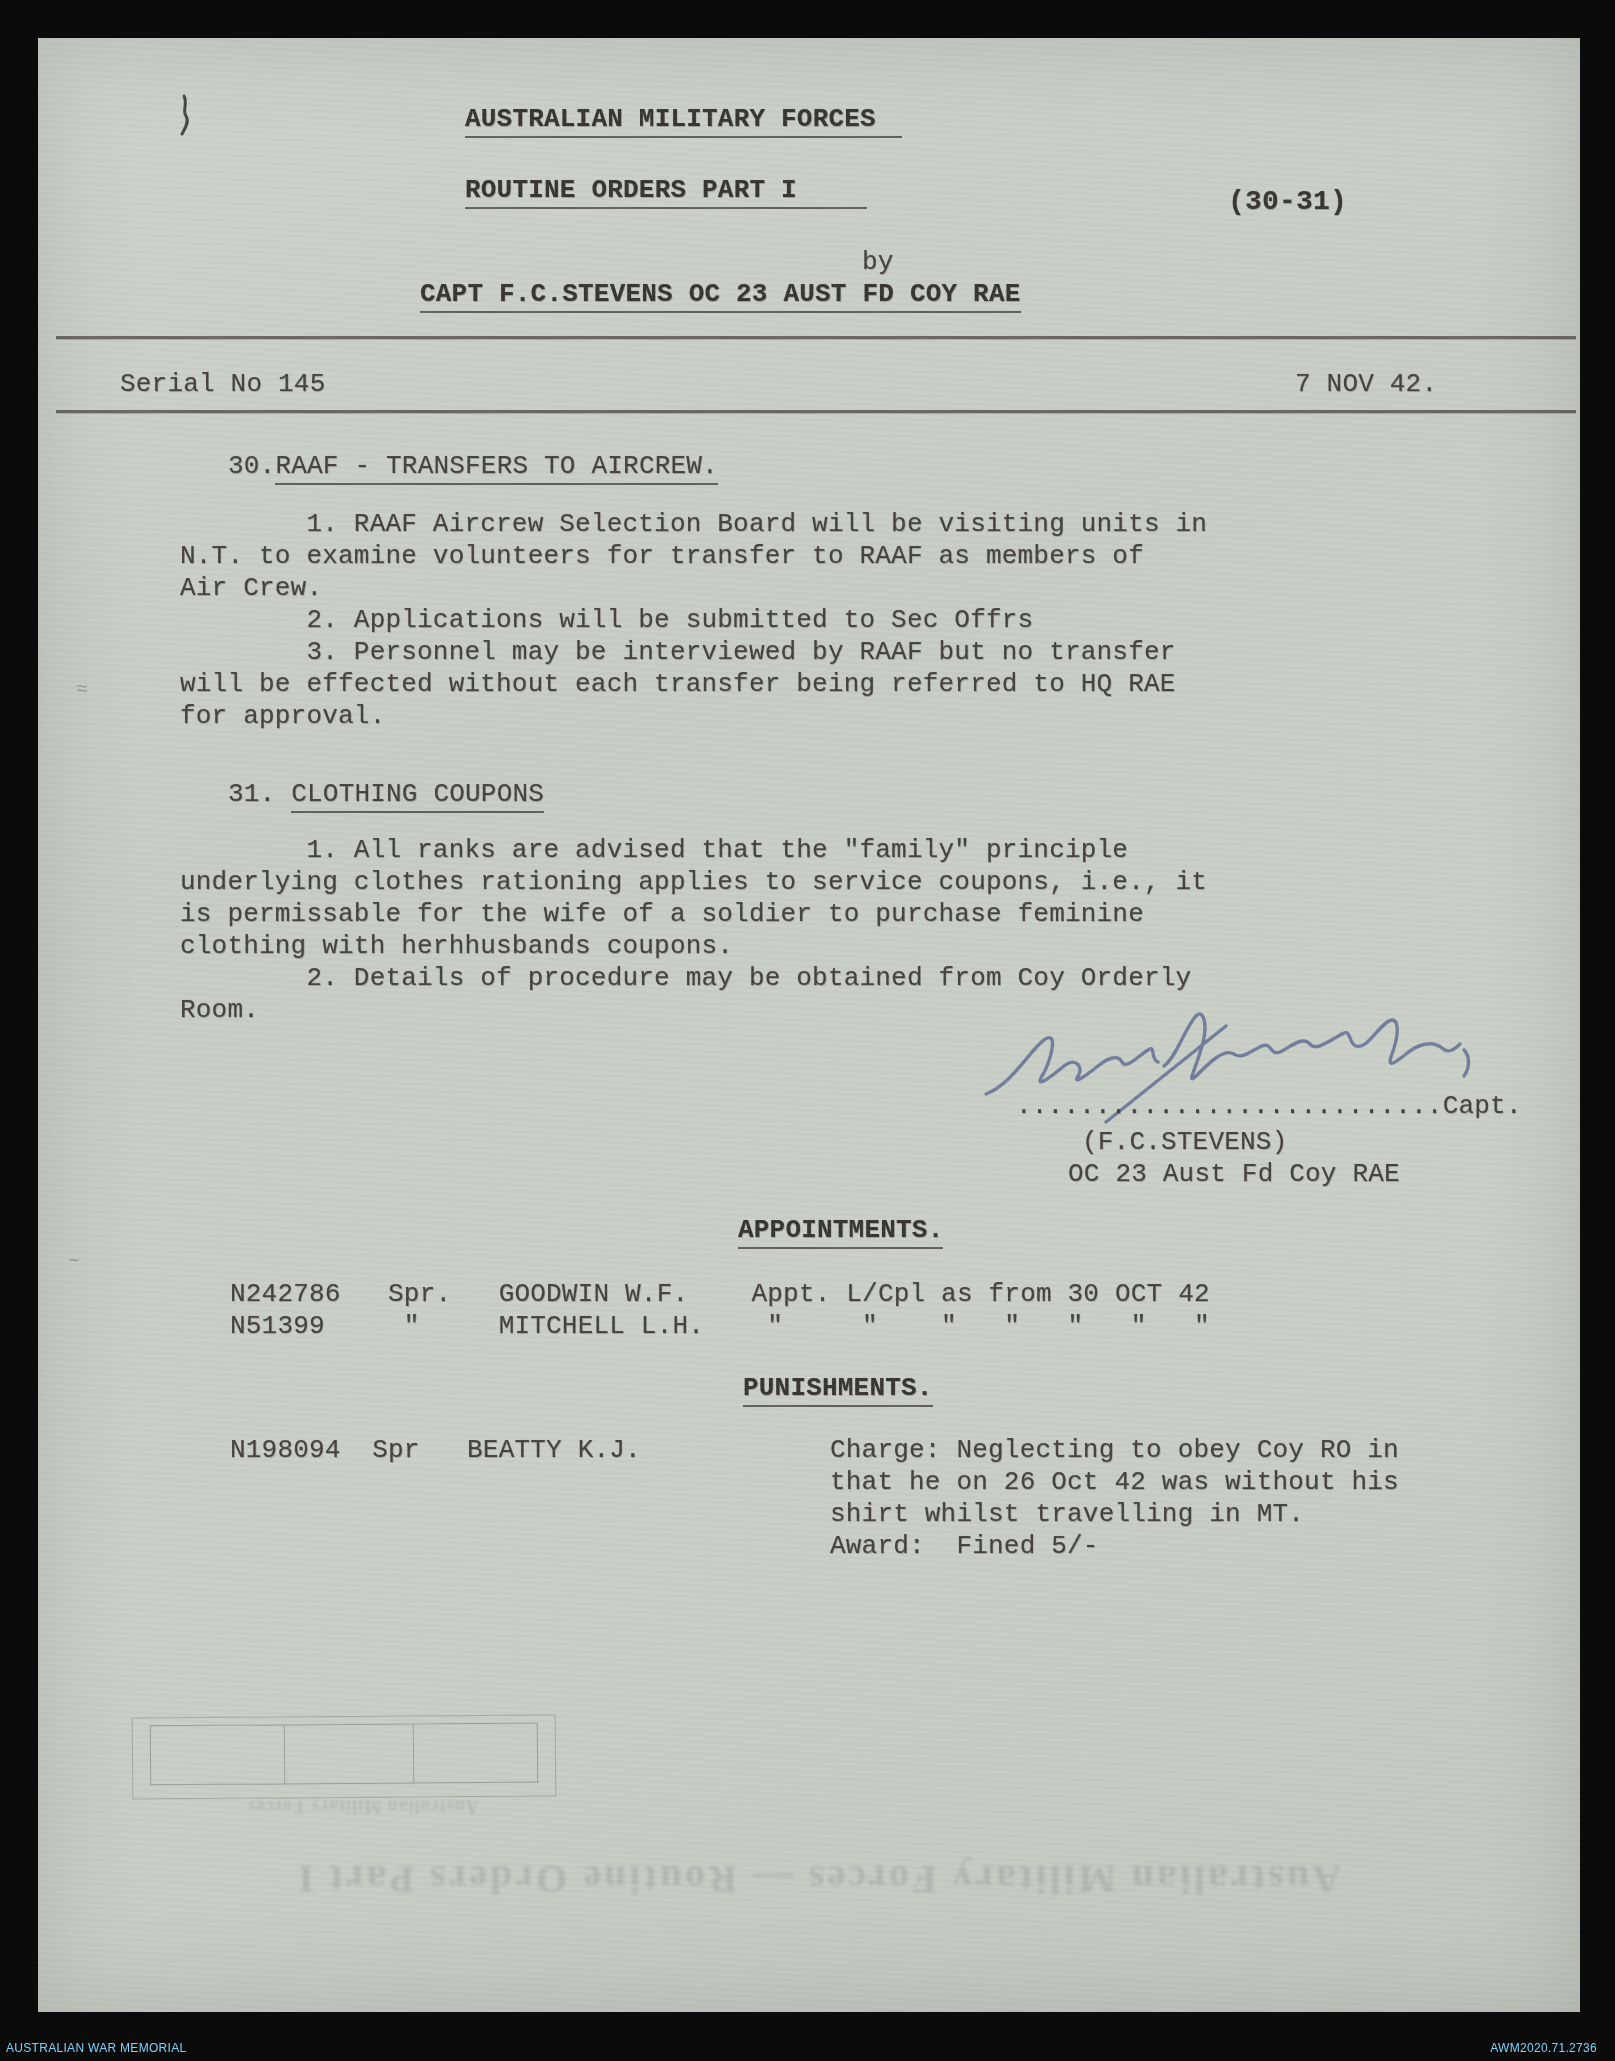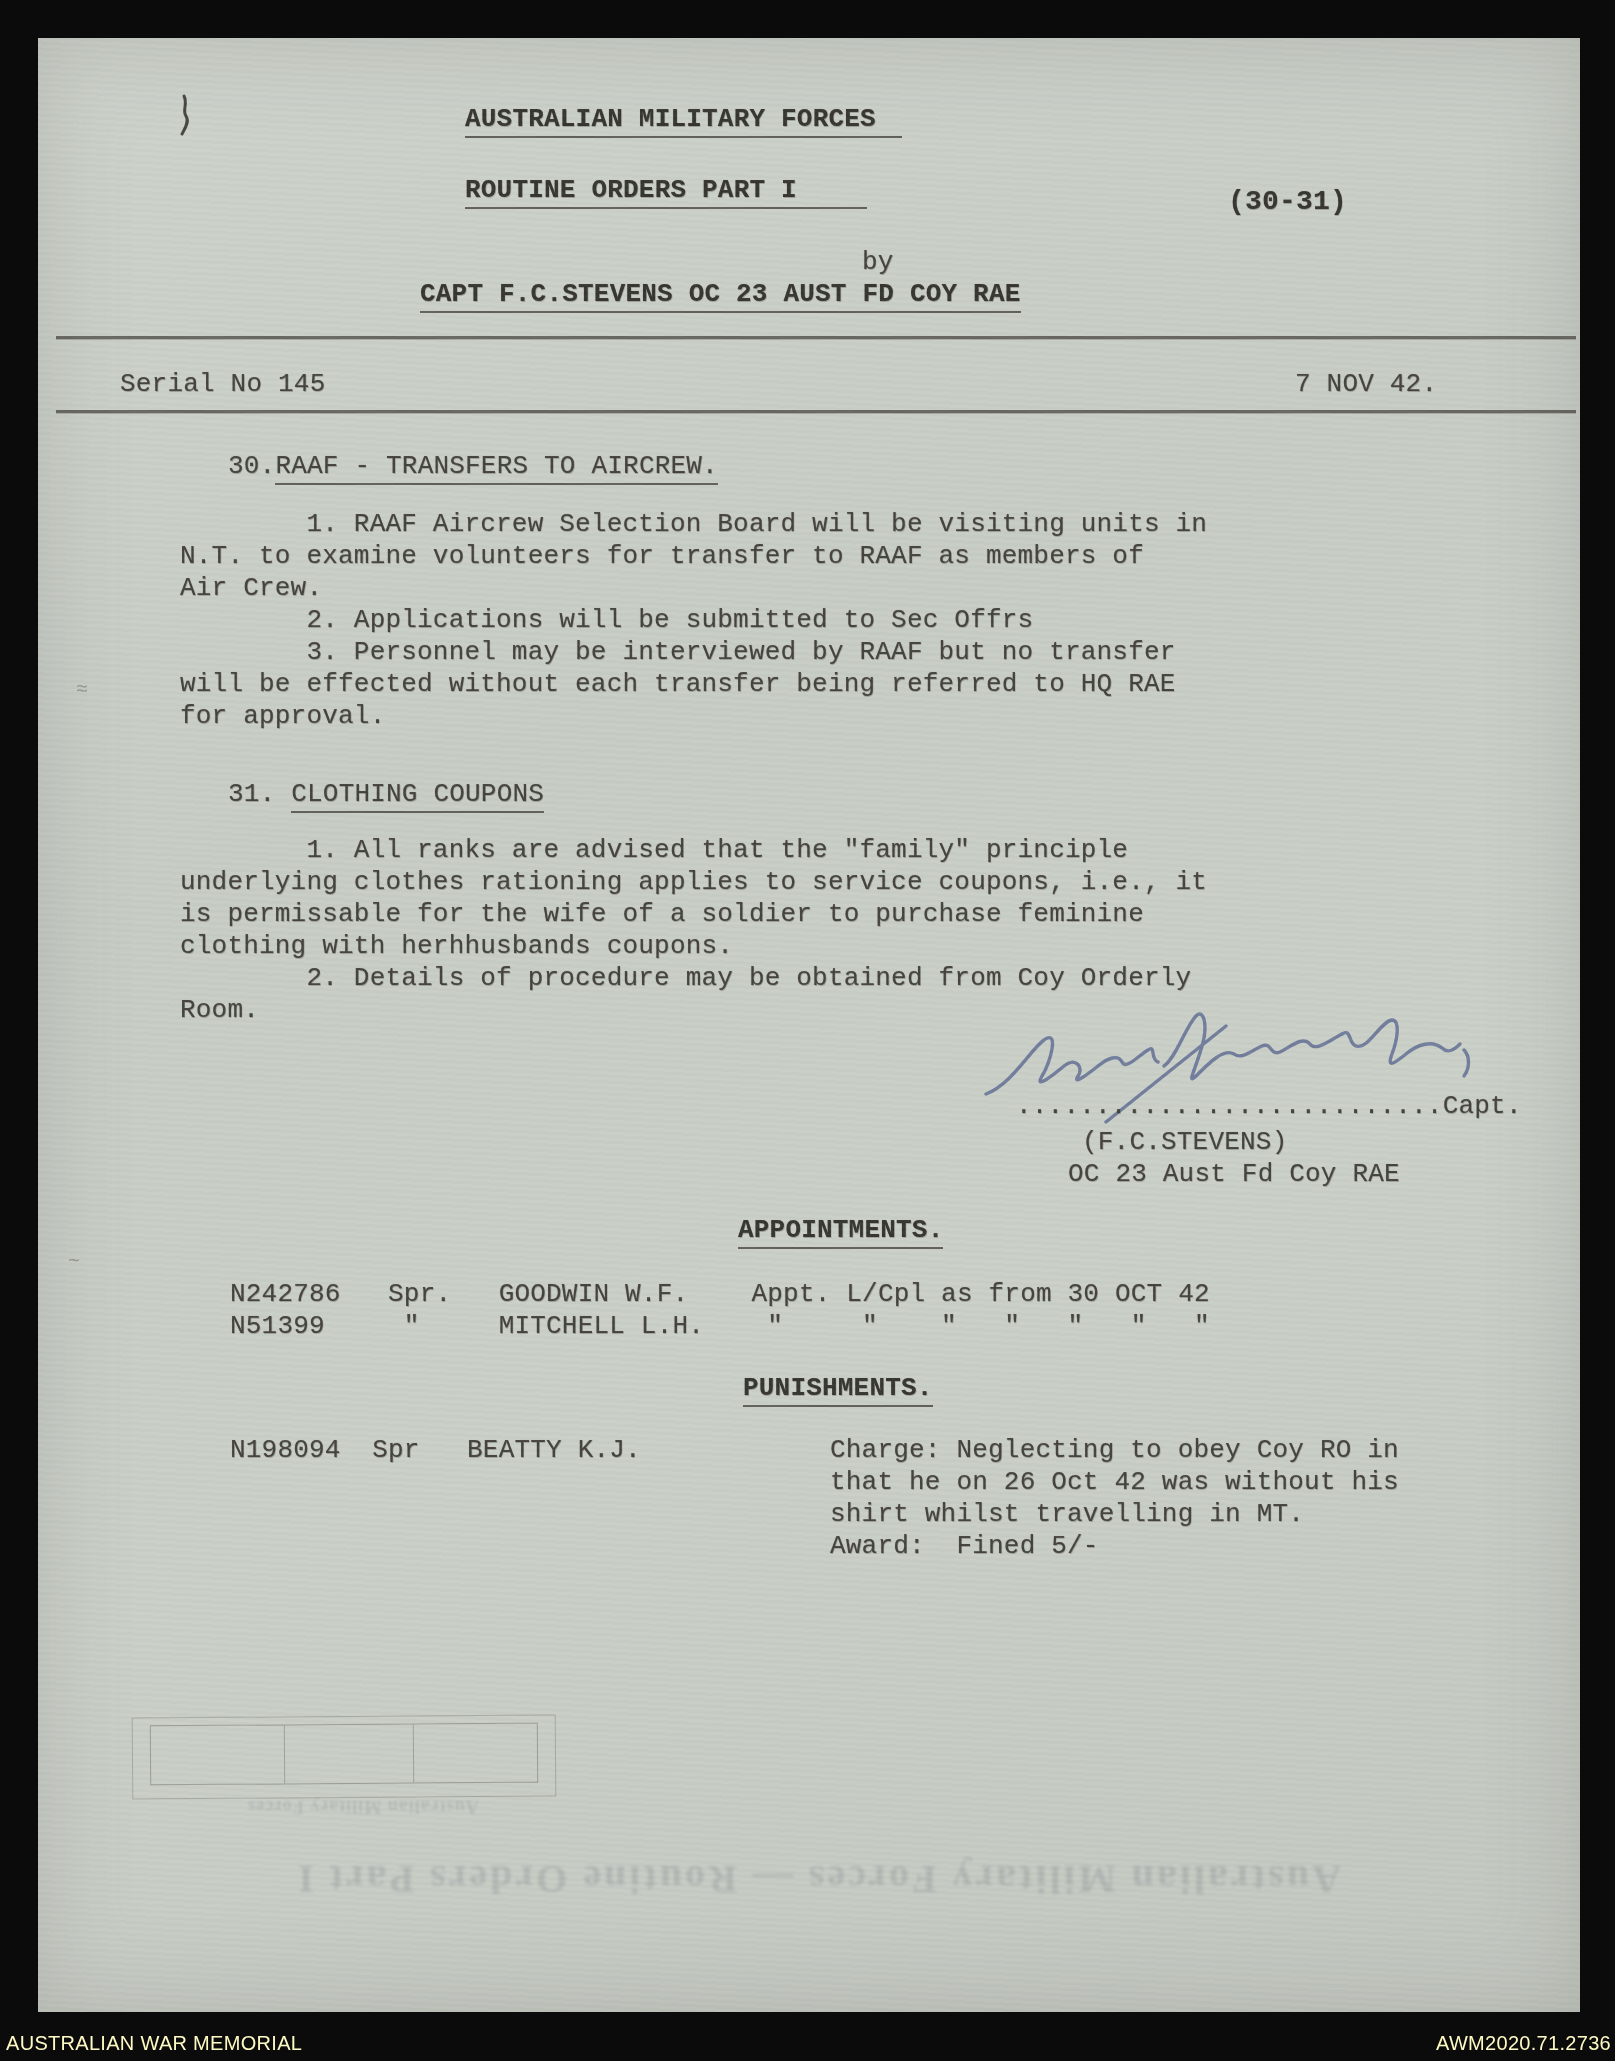--- a/index.html
+++ b/index.html
@@ -23,22 +23,22 @@
   .sig-svg{position:absolute;}
   .stamp-box{position:absolute;border:1.6px solid rgba(82,80,70,.38);}
   .stamp-cell{position:absolute;top:0;bottom:0;border-left:1.4px solid rgba(82,80,70,.34);}
   .bleed{position:absolute;transform:rotate(180deg);color:#5d656e;
          font-family:"Liberation Serif","DejaVu Serif",serif;font-weight:bold;
          filter:blur(1.6px);white-space:nowrap;}
   .bleed-lg{font-size:40px;opacity:.20;letter-spacing:3px;}
   .bleed-sm{font-size:18px;opacity:.17;letter-spacing:1px;filter:blur(1.2px);}
   .ink-mark{position:absolute;}
   .speck{position:absolute;color:rgba(70,68,62,.4);font-size:20px;}
-  .footer-label{position:absolute;bottom:6px;color:#fef9c3;
-        font-family:"Liberation Sans","DejaVu Sans",sans-serif;font-size:20px;letter-spacing:.3px;}
+  .footer-label{position:absolute;bottom:6px;color:#7dd3fc;
+        font-family:"Liberation Sans","DejaVu Sans",sans-serif;font-size:12px;letter-spacing:.3px;}
 </style>
 </head>
 <body>
 
 <div class="scan-frame">
   <div class="paper">
 
     <svg class="ink-mark" style="left:130px;top:52px;" width="40" height="50" viewBox="0 0 40 50">
       <path d="M16,6 C20,14 14,20 18,26 C22,32 16,40 14,44" fill="none" stroke="rgba(25,23,20,.75)" stroke-width="3" stroke-linecap="round"></path>
     </svg>
@@ -103,14 +103,14 @@
     <div class="stamp-box" style="left:112px;top:1686px;width:386px;height:58px;transform:rotate(-.4deg);">
       <div class="stamp-cell" style="left:133px;"></div>
       <div class="stamp-cell" style="left:262px;"></div>
     </div>
 
     <div class="bleed bleed-sm" style="left:110px;top:1758px;width:430px;text-align:center;">Australian Military Forces</div>
     <div class="bleed bleed-lg" style="left:190px;top:1818px;width:1180px;text-align:center;">Australian Military Forces — Routine Orders Part I</div>
   </div>
 
   <div class="footer-label" style="left:6px;">AUSTRALIAN WAR MEMORIAL</div>
-  <div class="footer-label" style="right:4px;">AWM2020.71.2736</div>
+  <div class="footer-label" style="right:18px;">AWM2020.71.2736</div>
 </div>
 
 </body></html>

